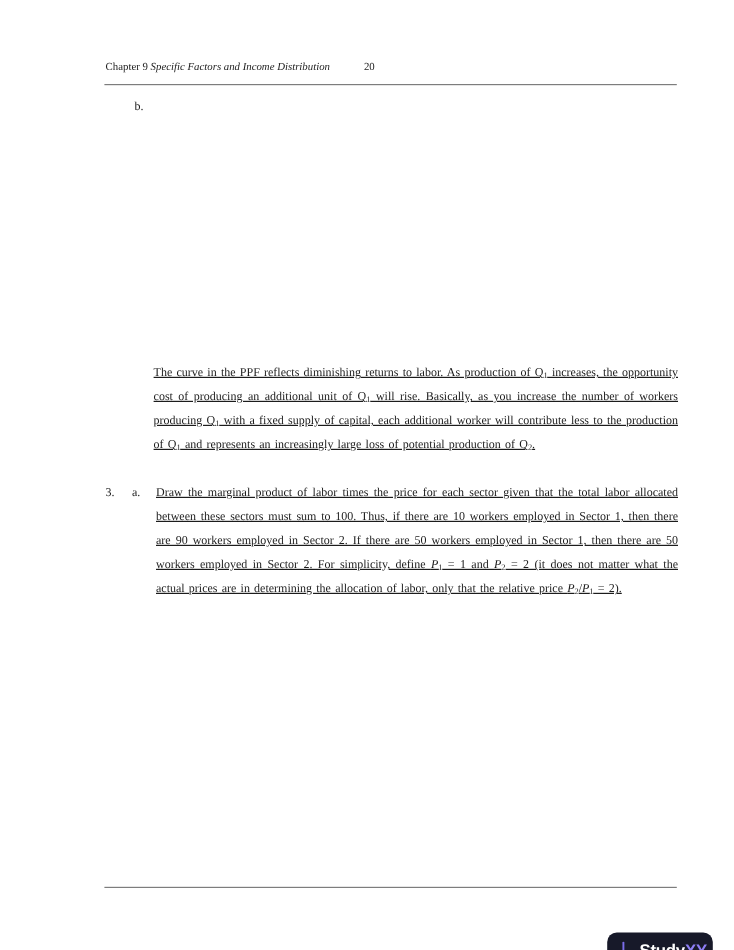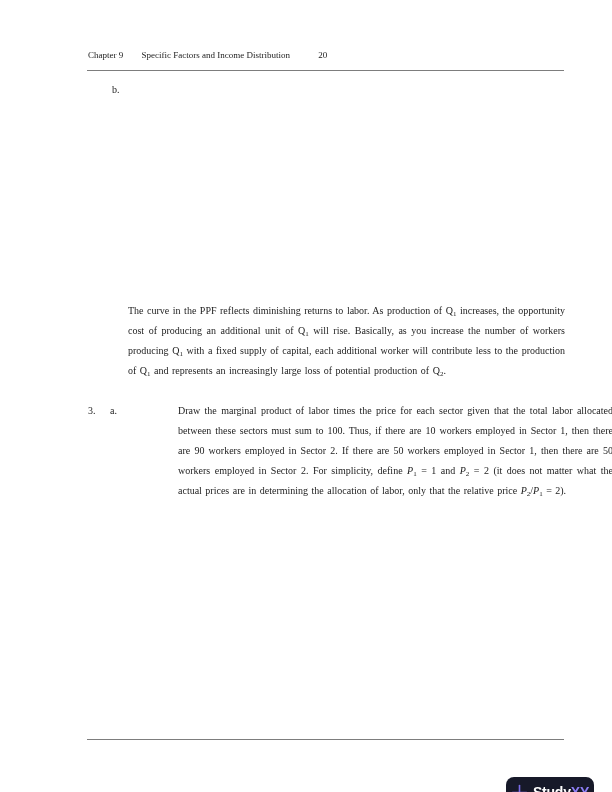--- a/index.html
+++ b/index.html
@@ -19,21 +19,21 @@
   
   .header {
     position: absolute;
     top: 50px;
     left: 88px;
     right: 47px;
     font-size: 9px;
     white-space: nowrap;
   }
   .header .chapter-label { }
-  .header .chapter-title { margin-left: 16px; }
+  .header .chapter-title { margin-left: 0; font-style: italic; }
   .header .page-number   { margin-left: 26px; }
   .rule {
     position: absolute;
     left: 87px;
     width: 477px;
     height: 1px;
     background: #7d7d7d;
   }
   .header-rule { top: 70px; }
   .footer-rule { top: 739px; }
@@ -52,20 +52,21 @@
     height: 190px;
     background: #ffffff;
   }
   .para {
     position: absolute;
     margin: 0;
     font-size: 10px;
     line-height: 20px;
     text-align: justify;
     word-spacing: 1px;
+    text-decoration: underline;
   }
   .para-b {
     top: 301px;
     left: 128px;
     width: 437px;
   }
   .item-3-number {
     position: absolute;
     top: 401px;
     left: 88px;
@@ -76,21 +77,20 @@
     position: absolute;
     top: 401px;
     left: 110px;
     font-size: 10px;
     line-height: 20px;
   }
   .para-3a {
     top: 401px;
     left: 130px;
     width: 435px;
-    margin-left: 48px;
   }
   sub {
     font-size: 7px;
     line-height: 0;
     vertical-align: -2px;
   }
   i { font-style: italic; }
   
   .logo {
     position: absolute;

